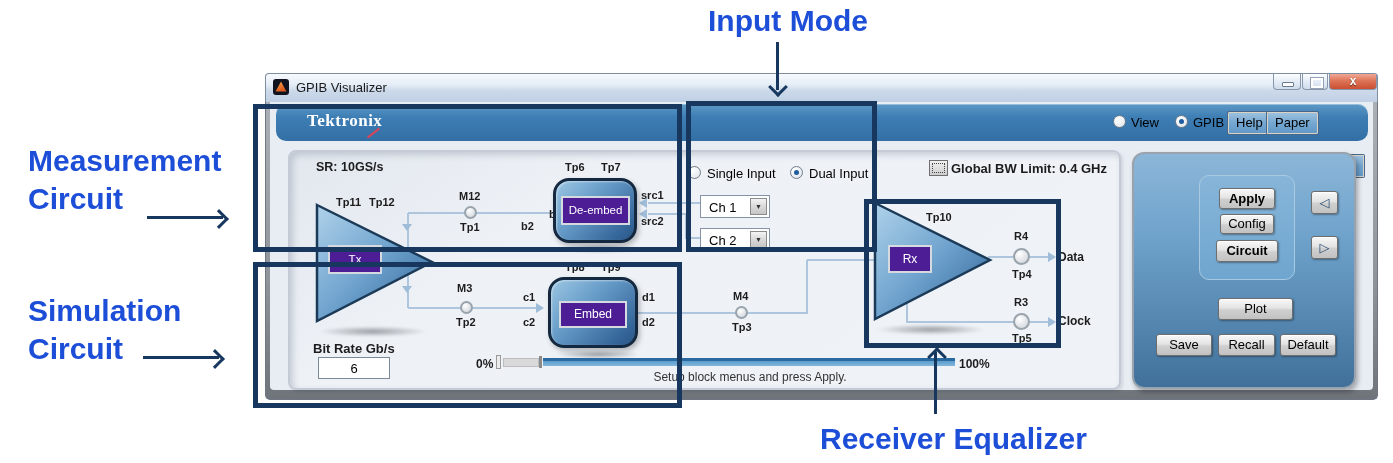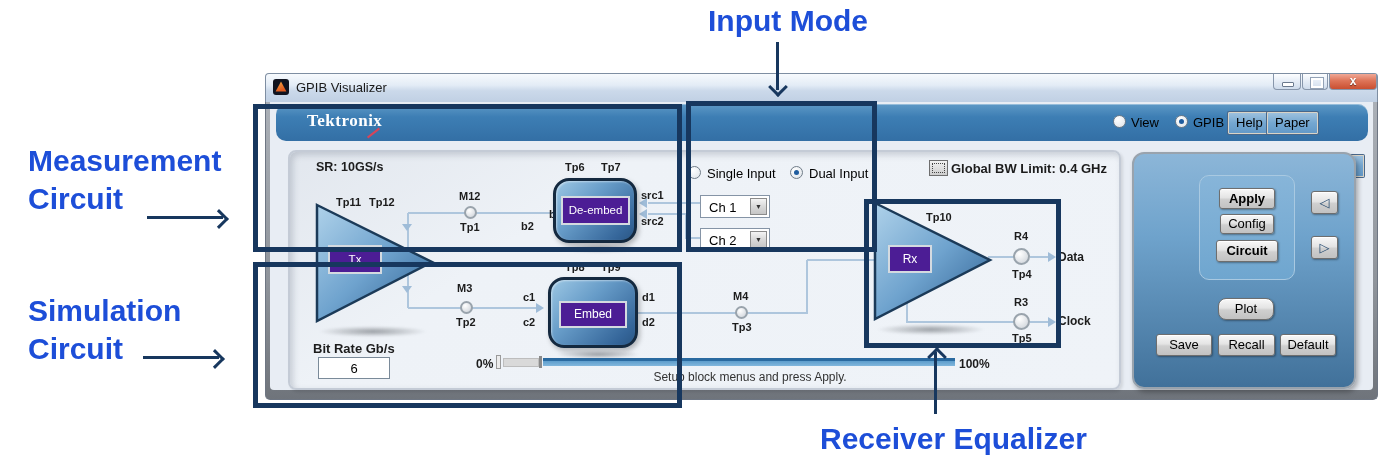--- a/index.html
+++ b/index.html
@@ -248,21 +248,21 @@
   <span class="dl" style="left:959px;top:357px;font-size:12px;">100%</span>
   <div class="abs" style="left:600px;top:370px;width:300px;text-align:center;font-size:12px;color:#333;">Setup block menus and press Apply.</div>
 
   <div class="abs rpanel"></div>
   <div class="abs rpanel-inner"></div>
   <div class="abs gbtn bold" style="left:1219px;top:188px;width:56px;height:21px;line-height:19px;">Apply</div>
   <div class="abs gbtn" style="left:1220px;top:214px;width:54px;height:20px;line-height:18px;">Config</div>
   <div class="abs gbtn bold" style="left:1216px;top:240px;width:62px;height:22px;line-height:20px;">Circuit</div>
   <div class="abs gbtn glyphbtn" style="left:1311px;top:191px;width:27px;height:23px;"><span>◁</span></div>
   <div class="abs gbtn glyphbtn" style="left:1311px;top:236px;width:27px;height:23px;"><span>▷</span></div>
-  <div class="abs gbtn" style="left:1218px;top:298px;width:56px;height:22px;line-height:20px;border-radius:8px;">Plot</div>
+  <div class="abs gbtn" style="left:1218px;top:298px;width:75px;height:22px;line-height:20px;">Plot</div>
   <div class="abs gbtn" style="left:1156px;top:334px;width:56px;height:22px;line-height:20px;">Save</div>
   <div class="abs gbtn" style="left:1218px;top:334px;width:57px;height:22px;line-height:20px;">Recall</div>
   <div class="abs gbtn" style="left:1280px;top:334px;width:56px;height:22px;line-height:20px;">Default</div>
 
   <div class="navybox" style="left:253px;top:104px;width:429px;height:148px;"></div>
   <div class="navybox" style="left:253px;top:262px;width:429px;height:146px;"></div>
   <div class="navybox" style="left:686px;top:101px;width:191px;height:151px;"></div>
   <div class="navybox" style="left:864px;top:199px;width:197px;height:149px;"></div>
 
   <div class="anno" style="left:708px;top:2px;">Input Mode</div>

